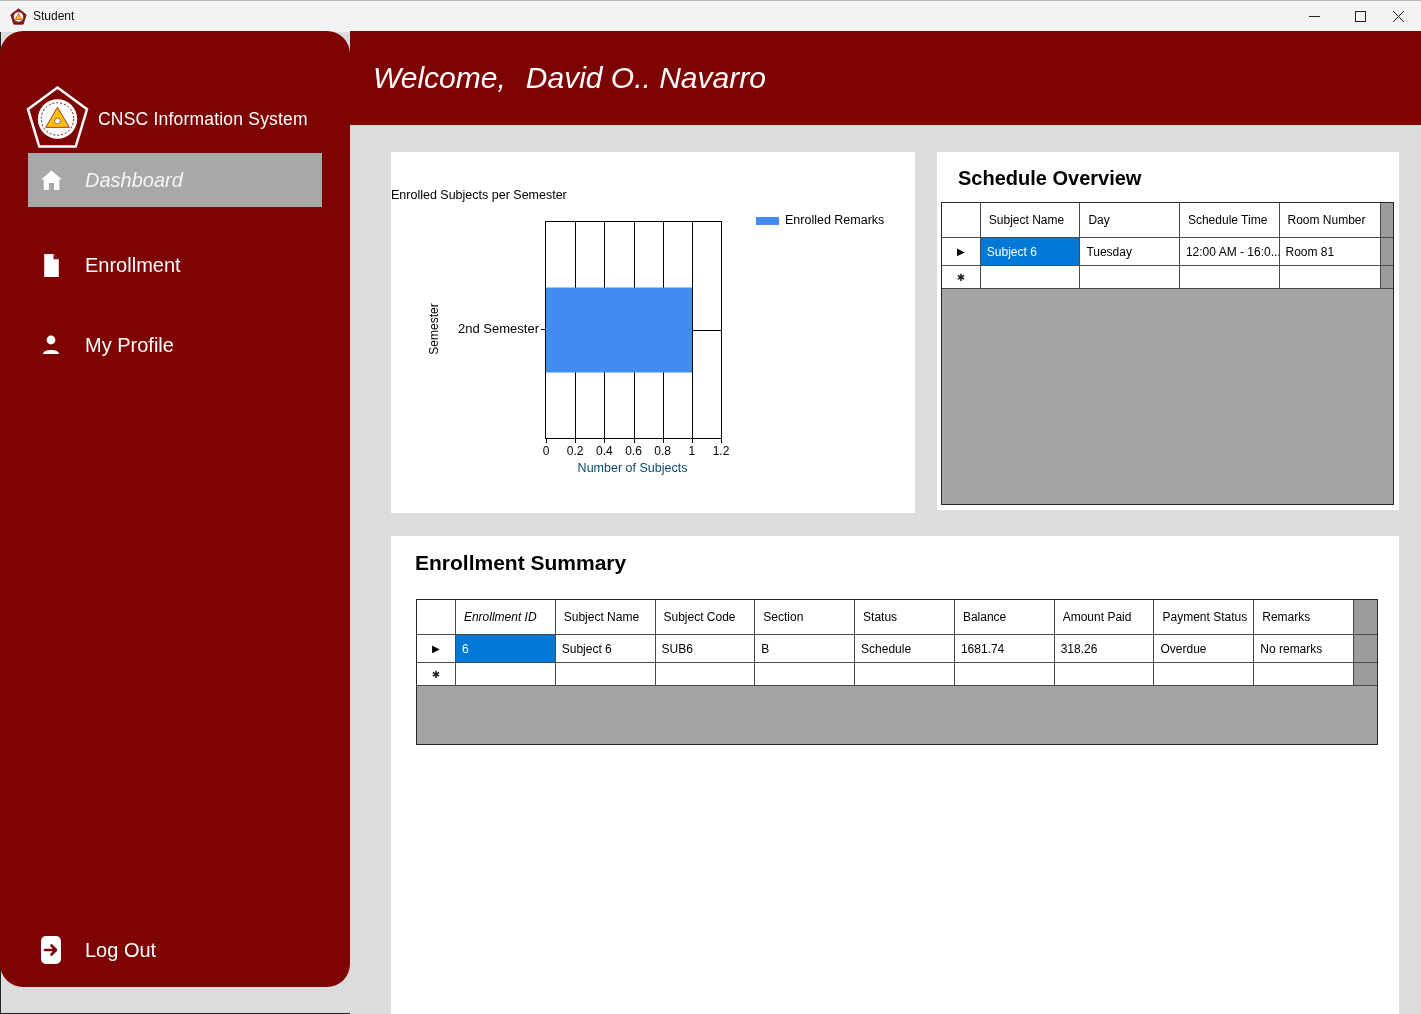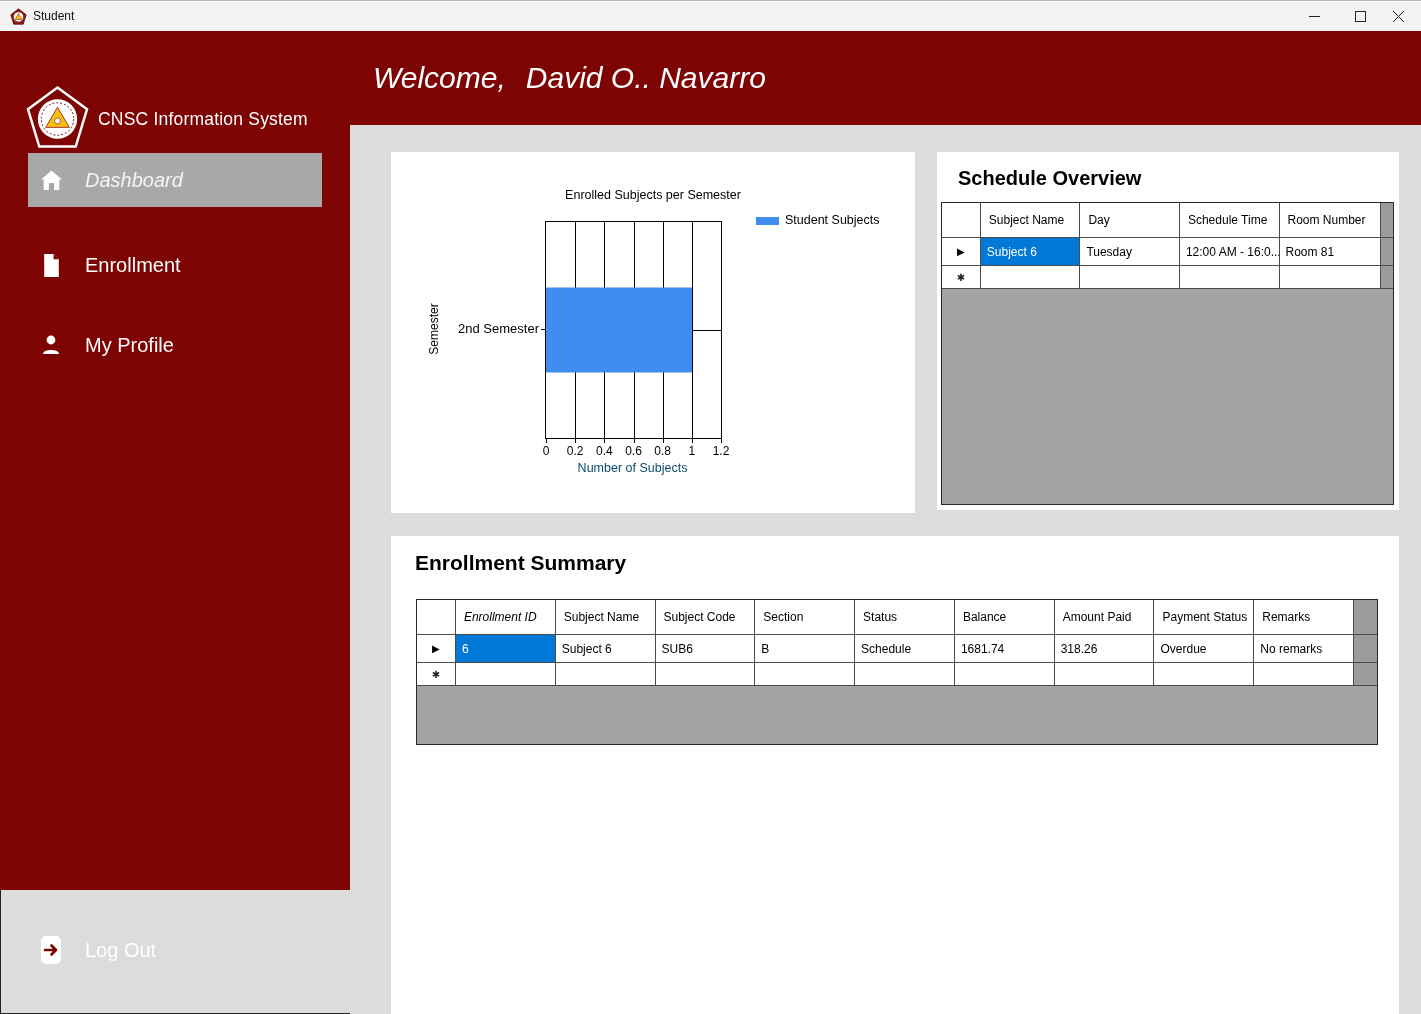--- a/index.html
+++ b/index.html
@@ -8,39 +8,39 @@
     font-family:"Liberation Sans",sans-serif;background:#dcdcdc;
     outline:1px solid #222;outline-offset:-1px;
   }
   
   .titlebar{position:absolute;left:0;top:0;width:100%;height:31px;background:#f3f3f3;border-top:1px solid #b9b9b9;}
   .titlebar .appicon{position:absolute;left:10px;top:7px;width:17px;height:17px;}
   .titlebar .apptitle{position:absolute;left:33px;top:0;height:31px;line-height:31px;font-size:12px;color:#111;}
   .winbtn{position:absolute;top:0;width:46px;height:30px;display:flex;align-items:center;justify-content:center;color:#222;font-size:13px;}
   .winbtn svg{display:block;}
   
-  .sidebar{position:absolute;left:0;top:31px;width:350px;height:859px;background:#7e0303;}
+  .sidebar{position:absolute;left:0;top:31px;width:350px;height:956px;background:#7e0303;border-radius:23px;}
   .brand{position:absolute;left:26px;top:54px;display:flex;align-items:center;}
   .brand .logo{width:63px;height:68px;}
   .brand .brandname{margin-left:9px;color:#fff;font-size:17.5px;letter-spacing:.2px;}
   .navitem{position:absolute;left:28px;width:294px;height:54px;display:flex;align-items:center;cursor:default;}
   .navitem.active{background:#a8a8a8;}
   .navitem .nicon{position:absolute;left:10px;width:26px;height:26px;display:flex;align-items:center;justify-content:center;}
   .navitem .nlabel{position:absolute;left:57px;color:#fff;font-size:20px;}
   .navitem.active .nlabel{color:#f4f4f4;}
   
   .header{position:absolute;left:350px;top:31px;width:1071px;height:94px;background:#7e0303;font-style:italic;}
   .welcome{position:absolute;left:23px;top:0;height:94px;display:flex;align-items:center;color:#fff;font-size:30px;}
   .welcome .uname{margin-left:20px;}
   
   .main{position:absolute;left:350px;top:125px;width:1071px;height:889px;background:#dcdcdc;}
   .panel{position:absolute;background:#fff;}
   .panel-title{position:absolute;font-weight:bold;color:#000000;}
   
-  .chart-title{position:absolute;left:0;top:36px;width:100%;text-align:center;font-size:12.5px;color:#000;}
+  .chart-title{position:absolute;left:0;top:36px;width:100%;text-align:left;font-size:12.5px;color:#000;}
   .plot{position:absolute;left:154px;top:69px;width:175px;height:216px;border:1px solid #050505;background:#fff;}
   .vgrid{position:absolute;top:0;bottom:0;width:1px;background:#050505;z-index:1;}
   .hgrid{position:absolute;left:0;right:0;top:50%;height:1px;background:#050505;z-index:1;}
   .cbar{position:absolute;left:0;top:50%;height:85px;transform:translateY(-50%);z-index:2;}
   .xticks{position:absolute;left:155px;top:286px;width:175px;height:5px;}
   .xtick{position:absolute;top:0;width:1px;height:5px;background:#050505;}
   .xticklabs{position:absolute;left:155px;top:292px;width:175px;height:14px;}
   .xticklab{position:absolute;transform:translateX(-50%);font-size:12px;color:#000;white-space:nowrap;}
   .ytick{position:absolute;left:150px;top:176.5px;width:5px;height:1px;background:#050505;}
   .xlabel{position:absolute;left:154px;top:309px;width:175px;text-align:center;font-size:12.5px;color:#0c4a6e;}
@@ -180,21 +180,21 @@
           <div class="xticklab" style="left: 66.6667%;">0.8</div>
           <div class="xticklab" style="left: 83.3333%;">1</div>
           <div class="xticklab" style="left: 100%;">1.2</div>
         </div>
       <div class="ytick"></div>
       <div class="catlabel">2nd Semester</div>
       <div class="ylabel">Semester</div>
       <div class="xlabel">Number of Subjects</div>
       <div class="legend">
         <span class="swatch" style="background: rgb(65, 140, 240);"></span>
-        <span class="ltext">Student Subjects</span>
+        <span class="ltext">Enrolled Remarks</span>
       </div>
     </div>
 
     <div class="panel" style="left:587px;top:27px;width:462px;height:358px;">
       <div class="panel-title" style="left:21px;top:15px;font-size:20px;">Schedule Overview</div>
       <div class="dgv" style="left:4px;top:50px;width:453px;height:303px;">
         <div class="dgrow">
           <div class="cell hcell rhcell" style="width:39px;height:35px;"></div>
           <div class="cell hcell" style="width:100px;height:35px;">Subject Name</div>
           <div class="cell hcell" style="width:100px;height:35px;">Day</div>

